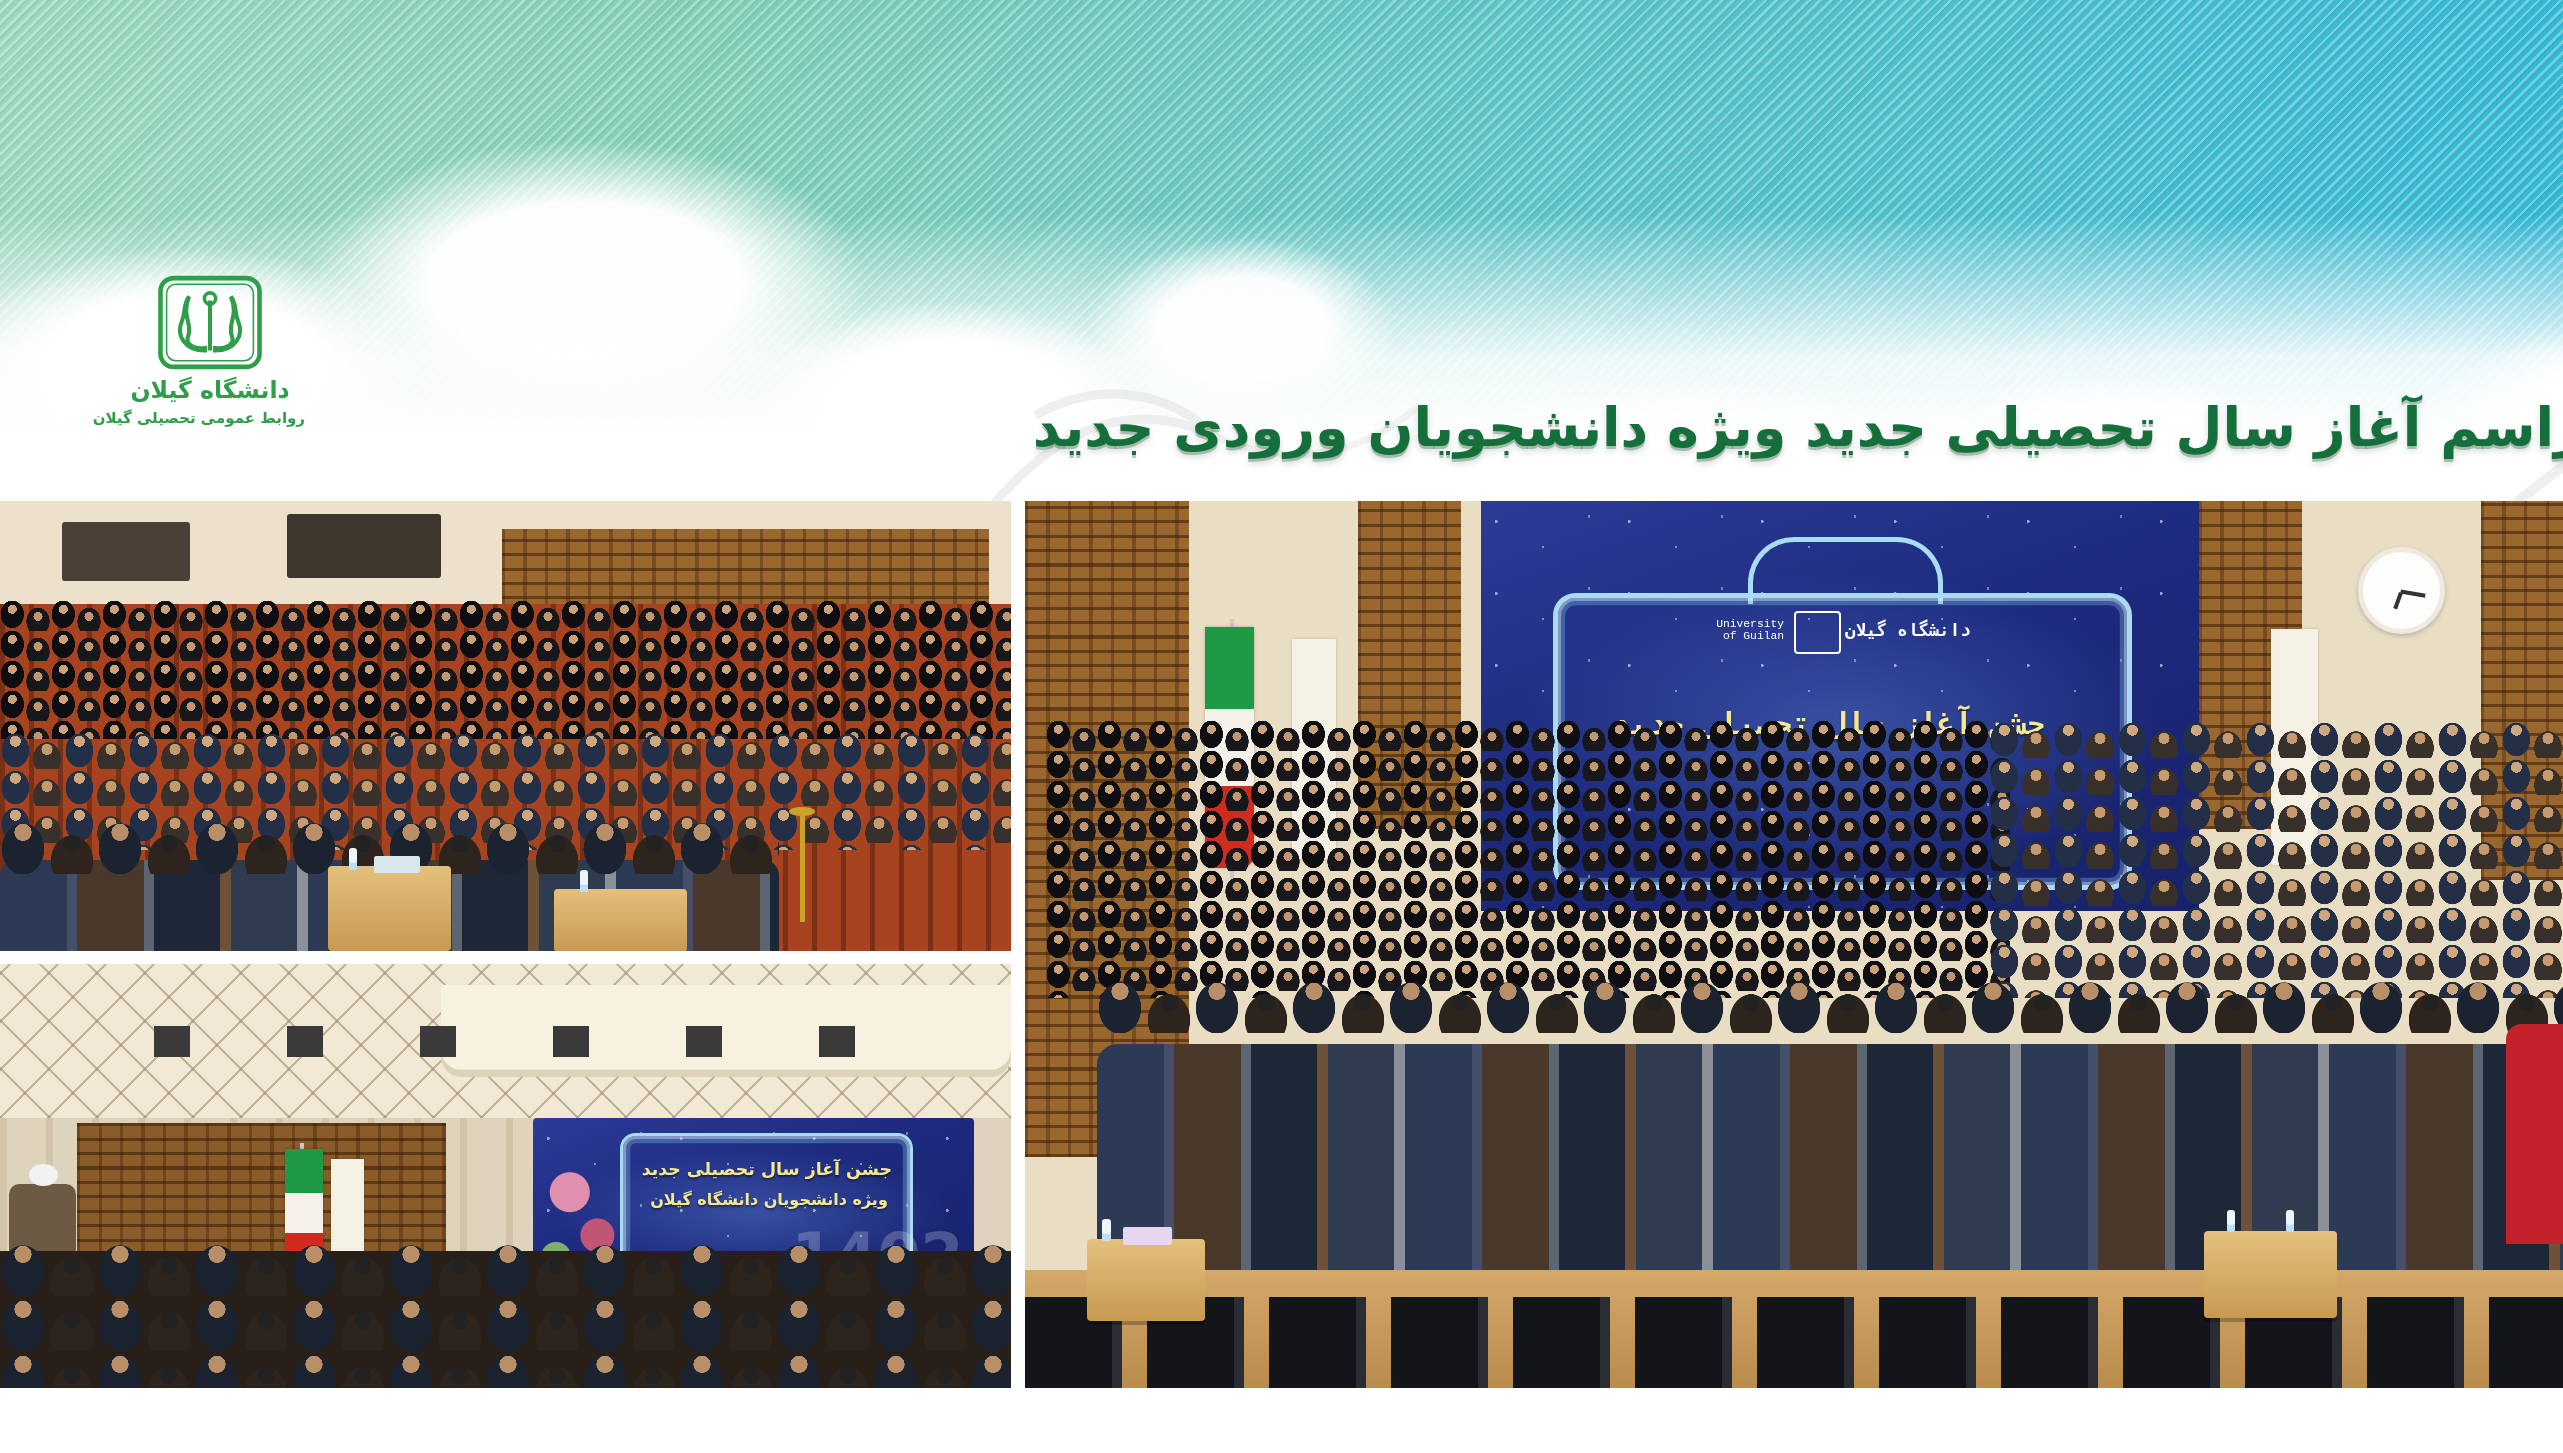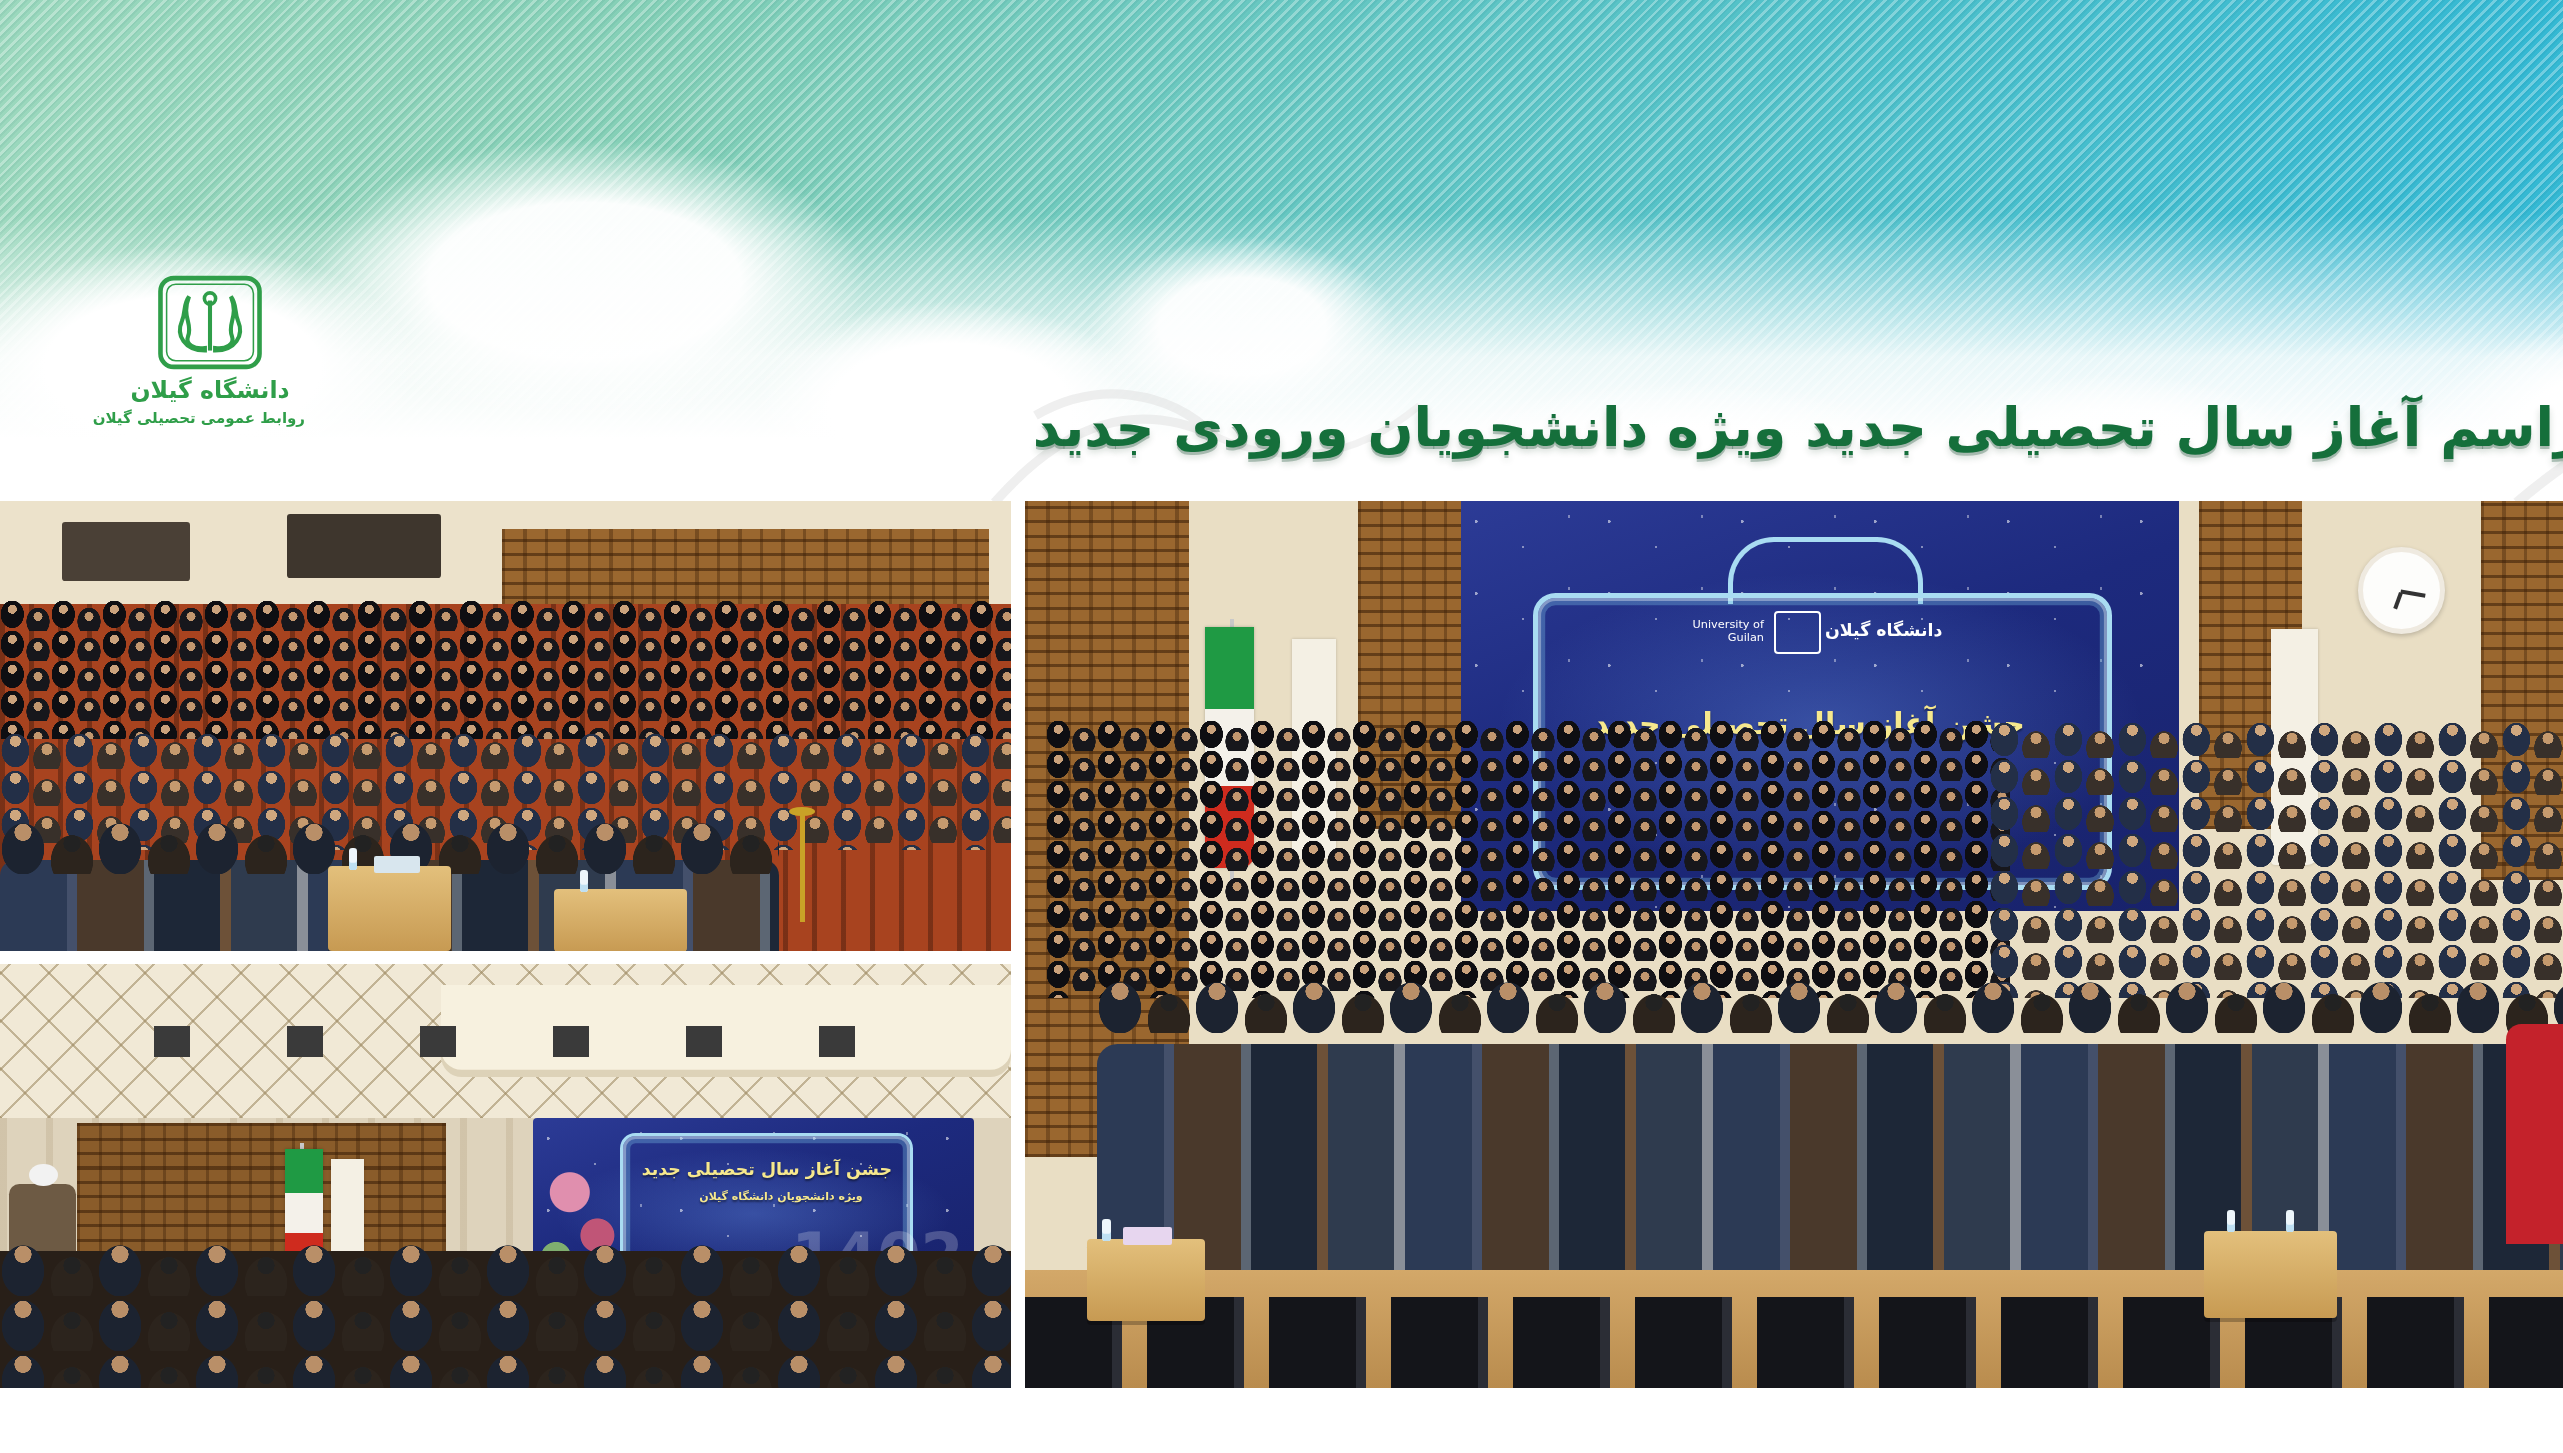--- a/index.html
+++ b/index.html
@@ -141,21 +141,21 @@
 
   <div class="abs photo" style="left:0;top:964px;width:1011px;height:424px;" title="Wide view of ceremony hall with stage screen">
     <div class="abs grid-ceil" style="left:0;top:0;width:1011px;height:154px;"></div>
     <div class="abs" style="left:441px;top:20.5px;width:570px;height:92px;background:#f7f1df;border-radius:0 0 20.5px 20.5px;box-shadow:inset 0 -7.2px 0 #ddd2b8;"></div>
     <div class="abs" style="left:154px;top:62px;width:769px;height:31px;background-image:repeating-linear-gradient(90deg,#3a3a3a 0 36px, rgba(0,0,0,0) 36px 133px);"></div>
     <div class="abs marble" style="left:0;top:154px;width:1011px;height:169px;"></div>
     <div class="abs woodp" style="left:77px;top:159px;width:369px;height:133px;background-color:#8a5c2a;"></div>
     <div class="abs bluescreen" style="left:533px;top:154px;width:441px;height:174px;border-radius:4.1px;">
       <div class="abs frame" style="left:87px;top:15.4px;width:287px;height:133px;border-width:3.1px;border-radius:15.4px;"></div>
       <div class="abs ytxt" style="left:113px;top:41px;width:246px;font-size:17.4px;">جشن آغاز سال تحصیلی جدید</div>
-      <div class="abs ytxt" style="left:125px;top:72px;width:246px;font-size:11px;">ویژه دانشجویان دانشگاه گیلان</div>
+      <div class="abs ytxt" style="left:113px;top:72px;width:246px;font-size:16px;">ویژه دانشجویان دانشگاه گیلان</div>
       <div class="abs" style="left:0;top:31px;width:92px;height:144px;background-image:radial-gradient(circle 20.5px at 40% 30%,#e08fae 95%,transparent),radial-gradient(circle 17.4px at 70% 60%,#c05577 95%,transparent),radial-gradient(circle 15.4px at 25% 75%,#7fae6f 95%,transparent);"></div>
       <div class="abs" style="right:10.3px;bottom:0;font-size:62px;font-weight:bold;color:rgba(255,255,255,.22);">1402</div>
     </div>
     <div class="abs pole" style="left:300px;top:179px;height:154px;"></div>
     <div class="abs flag-iran" style="left:285px;top:185px;width:38px;height:128px;"></div>
     <div class="abs flag-white" style="left:331px;top:195px;width:33px;height:118px;"></div>
     <div class="abs" style="left:9.2px;top:220px;width:67px;height:128px;background:#6d5a44;border-radius:10.3px 10.3px 0 0;">
       <div class="abs" style="left:19.5px;top:-20.5px;width:29px;height:22.6px;background:#f2f2f2;border-radius:50%;"></div>
     </div>
     <div class="abs" style="left:0;top:287px;width:56px;height:103px;background:#7a4a22;"></div>
@@ -163,21 +163,21 @@
     <div class="abs" style="left:0;top:287px;width:1011px;height:137px;background:#281f18;"></div>
     <div class="abs crowd big" style="left:0;top:277px;width:1011px;height:148px;"></div>
   </div>
 
   <div class="abs photo" style="left:1025px;top:501px;width:1624px;height:887px;" title="Group photo of students and officials on stage">
     <div class="abs" style="left:0;top:0;width:1624px;height:887px;background:#e9dec4;"></div>
     <div class="abs woodp" style="left:0;top:0;width:164px;height:656px;"></div>
     <div class="abs woodp" style="left:1456px;top:0;width:168px;height:379px;"></div>
     <div class="abs woodp" style="left:333px;top:0;width:103px;height:328px;"></div>
     <div class="abs woodp" style="left:1174px;top:0;width:103px;height:328px;"></div>
-    <div class="abs bluescreen" style="left:436px;top:0;width:718px;height:410px;">
+    <div class="abs bluescreen" style="left:456px;top:0;width:718px;height:410px;font-family:Liberation Mono, monospace;">
       <div class="abs dome" style="left:267px;top:36px;width:185px;height:62px;"></div>
       <div class="abs frame" style="left:72px;top:92px;width:569px;height:287px;"></div>
       <div class="abs" style="left:313px;top:110px;width:43px;height:39px;border:2.6px solid #fff;border-radius:4.1px;"></div>
       <div class="abs" style="left:226px;top:117px;width:77px;color:#fff;font-size:11.3px;text-align:right;">University of Guilan</div>
       <div class="abs" style="left:364px;top:119px;width:133px;color:#fff;font-size:17.4px;font-weight:bold;direction:rtl;text-align:left;">دانشگاه گیلان</div>
       <div class="abs ytxt" style="left:154px;top:205px;width:410px;font-size:30px;">جشن آغاز سال تحصیلی جدید</div>
     </div>
     <div class="abs" style="left:1333px;top:46px;width:77px;height:77px;background:#fdfdfb;border:5.1px solid #efeae0;border-radius:50%;box-shadow:0 2.1px 5.1px rgba(0,0,0,.2);">
       <div class="abs" style="left:36px;top:15.4px;width:4.1px;height:24.6px;background:#333;transform-origin:bottom;transform:rotate(100deg);"></div>
       <div class="abs" style="left:36px;top:22.6px;width:4.1px;height:17.4px;background:#333;transform-origin:bottom;transform:rotate(200deg);"></div>

